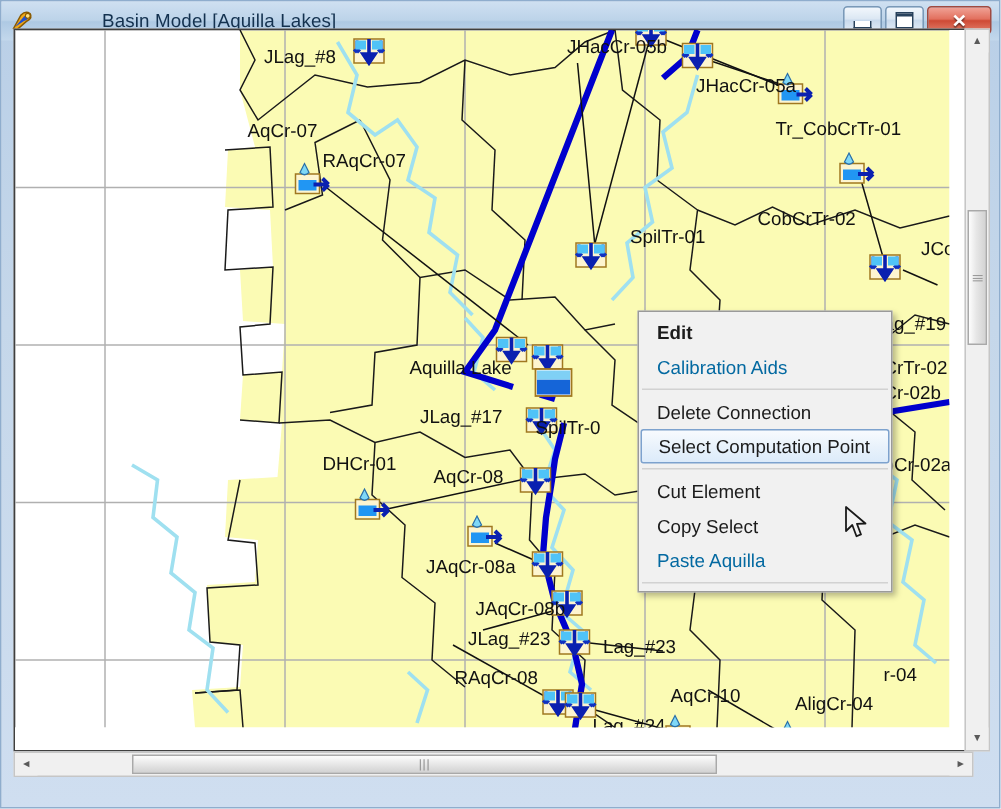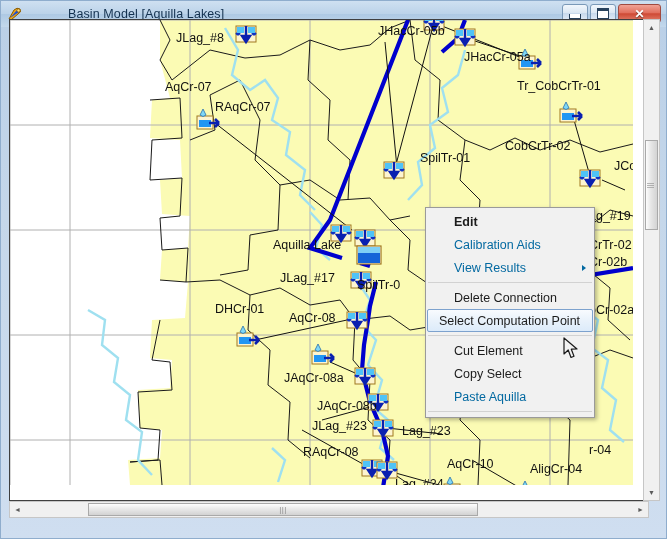--- a/index.html
+++ b/index.html
@@ -50,21 +50,21 @@
     background:linear-gradient(180deg,#fdfdfd 0%,#e9e9e9 45%,#d2d2d2 100%);
     border:1px solid #a9a9a9;box-sizing:border-box;display:flex;align-items:center;justify-content:center;}
   .grip-v{font-size:7px;color:#8a8a8a;letter-spacing:0;transform:rotate(90deg);}
   .grip-h{font-size:8px;color:#8a8a8a;letter-spacing:.5px;}
 
   
   .ctxmenu{position:absolute;left:416px;top:188px;width:170px;
     background:#f1f1f1;border:1px solid #9a9a9a;box-sizing:border-box;
     box-shadow:2px 2px 4px rgba(0,0,0,.28);padding:2px 0;}
   .mi{position:relative;height:23px;display:flex;align-items:center;
-    padding-left:28px;font-size:12.5px;color:#1c1c1c;white-space:nowrap;box-sizing:border-box;}
+    padding-left:12px;font-size:12.5px;color:#1c1c1c;white-space:nowrap;box-sizing:border-box;}
   .mi.bold{font-weight:bold;}
   .mi.disabled{color:#0369a1;}
   .mi.hover{background:linear-gradient(180deg,#f8fbfe 0%,#e9f2fb 50%,#dcebfa 100%);
     border:1px solid #7da2ce;border-radius:2px;margin:0 1px;padding-left:11px;}
   .mi .arrow{position:absolute;right:8px;top:50%;transform:translateY(-50%);
     width:0;height:0;border-left:4px solid currentColor;border-top:3.5px solid transparent;border-bottom:3.5px solid transparent;}
   .msep{height:1px;background:#d2d2d2;margin:3px 2px 3px 2px;}
 
   .cursor{position:absolute;left:553px;top:318px;width:18px;height:24px;pointer-events:none;}
 </style>
@@ -357,21 +357,20 @@
       <div class="sb-arrow left">◄</div>
       <div class="hthumb">
         <span class="grip-h">|||</span>
       </div>
       <div class="sb-arrow right">►</div>
     </div>
 
     <div class="ctxmenu" id="ctxmenu">
         <div class="mi bold">Edit</div>
         <div class="mi disabled">Calibration Aids</div>
-        <div class="mi disabled">View Results<span class="arrow"></span></div>
         <div class="msep"></div>
         <div class="mi">Delete Connection</div>
         <div class="mi hover">Select Computation Point</div>
         <div class="msep"></div>
         <div class="mi">Cut Element</div>
         <div class="mi">Copy Select</div>
         <div class="mi disabled">Paste Aquilla</div>
         <div class="msep"></div>
       </div>
 

